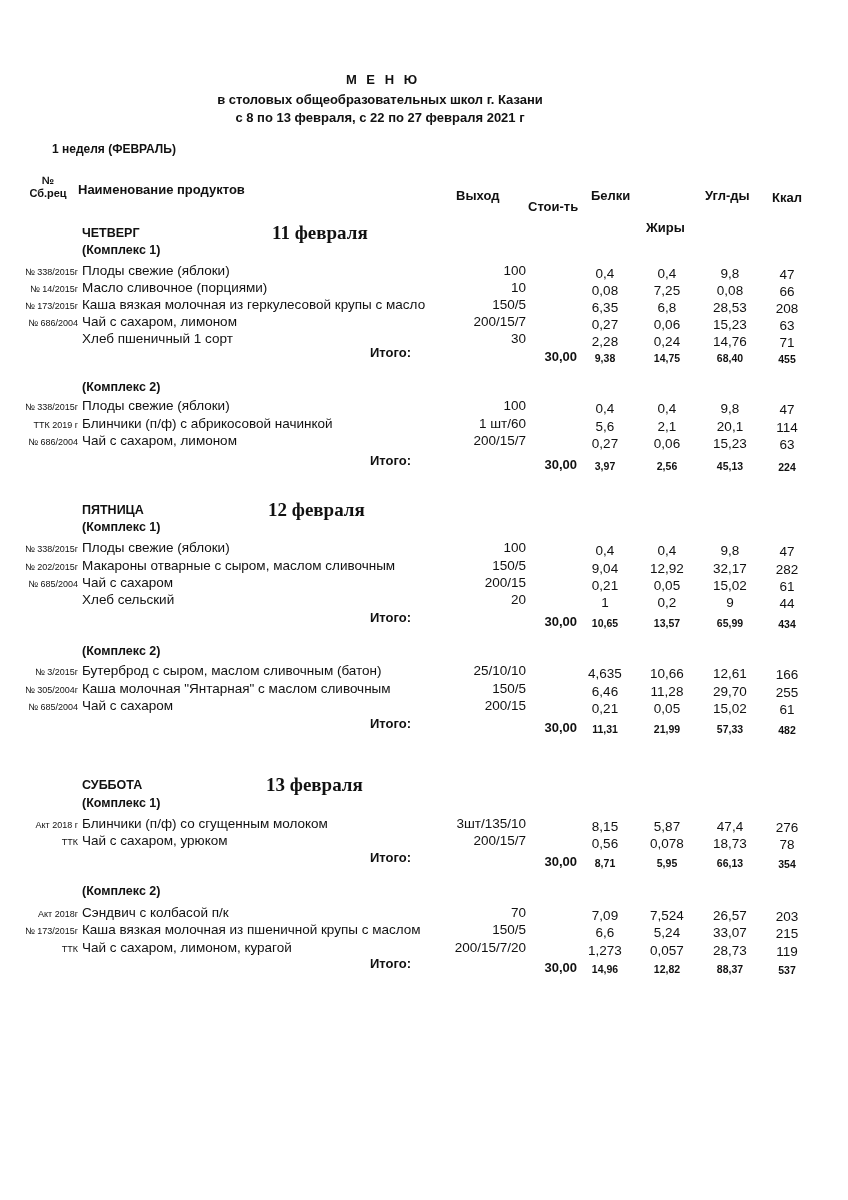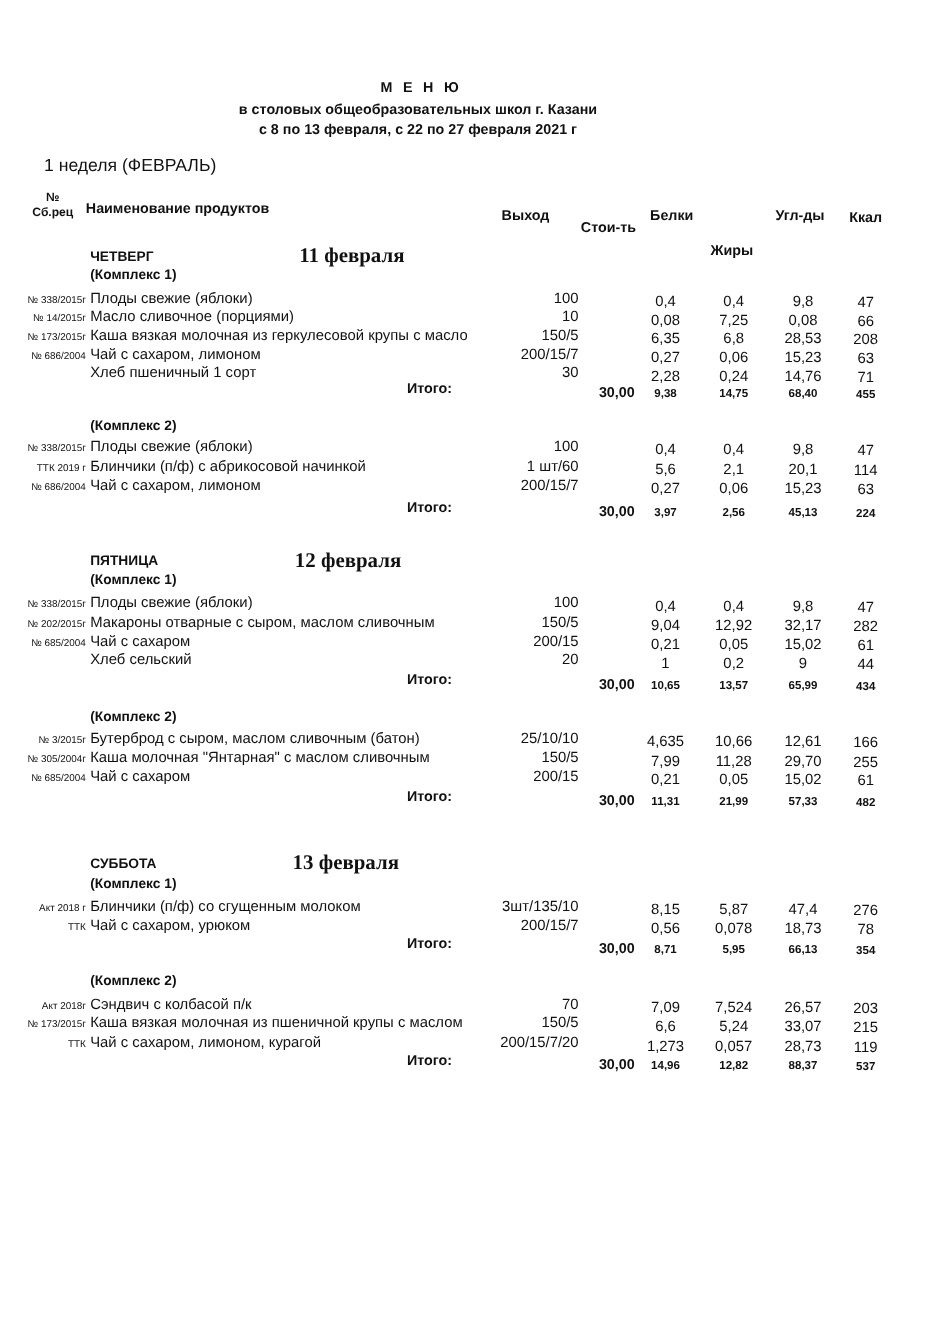--- a/index.html
+++ b/index.html
@@ -1,21 +1,21 @@
 <!DOCTYPE html>
 <html><head>
 <meta charset="utf-8">
 <style>
   html, body { margin: 0; padding: 0; background: #ffffff; }
   body { width: 848px; height: 1200px; position: relative; overflow: hidden;
          font-family: "Liberation Sans", sans-serif; color: #111; }
   .abs { position: absolute; white-space: nowrap; }
   .title { font-weight: bold; font-size: 13px; letter-spacing: 3px; left: 0; width: 766px; text-align: center; }
   .subtitle { font-weight: bold; font-size: 13px; left: 0; width: 760px; text-align: center; }
-  .week { font-weight: normal; font-size: 16px; left: 40px; }
+  .week { font-weight: bold; font-size: 12px; left: 52px; }
   .hdr { font-weight: bold; font-size: 13px; }
   .hdr-small { font-weight: bold; font-size: 11px; text-align: center; line-height: 13px; }
   .day { font-weight: bold; font-size: 12.5px; left: 82px; }
   .date { font-family: "Liberation Serif", serif; font-weight: bold; font-size: 19px; }
   .komplex { font-weight: bold; font-size: 12.5px; left: 82px; }
   .rec { font-size: 9px; text-align: right; width: 78px; left: 0; }
   .name { font-size: 13.5px; left: 82px; }
   .num { font-size: 13.5px; text-align: right; }
   .out { width: 100px; left: 426px; }
   .c-b { width: 60px; left: 575px; text-align: center; }
@@ -204,21 +204,21 @@
             <div class="abs num out" style="top: 663px;">25/10/10</div>
             <div class="abs num c-b" style="top: 666px;">4,635</div>
             <div class="abs num c-j" style="top: 666px;">10,66</div>
             <div class="abs num c-u" style="top: 666px;">12,61</div>
             <div class="abs num c-k" style="top: 667px;">166</div>
           </div>
           <div>
             <div class="abs rec" style="top: 685px;">№ 305/2004г</div>
             <div class="abs name" style="top: 681px;">Каша молочная "Янтарная" с маслом сливочным</div>
             <div class="abs num out" style="top: 681px;">150/5</div>
-            <div class="abs num c-b" style="top: 684px;">7,99</div>
+            <div class="abs num c-b" style="top: 684px;">6,46</div>
             <div class="abs num c-j" style="top: 684px;">11,28</div>
             <div class="abs num c-u" style="top: 684px;">29,70</div>
             <div class="abs num c-k" style="top: 685px;">255</div>
           </div>
           <div>
             <div class="abs rec" style="top: 702px;">№ 685/2004</div>
             <div class="abs name" style="top: 698px;">Чай  с сахаром</div>
             <div class="abs num out" style="top: 698px;">200/15</div>
             <div class="abs num c-b" style="top: 701px;">0,21</div>
             <div class="abs num c-j" style="top: 701px;">0,05</div>

